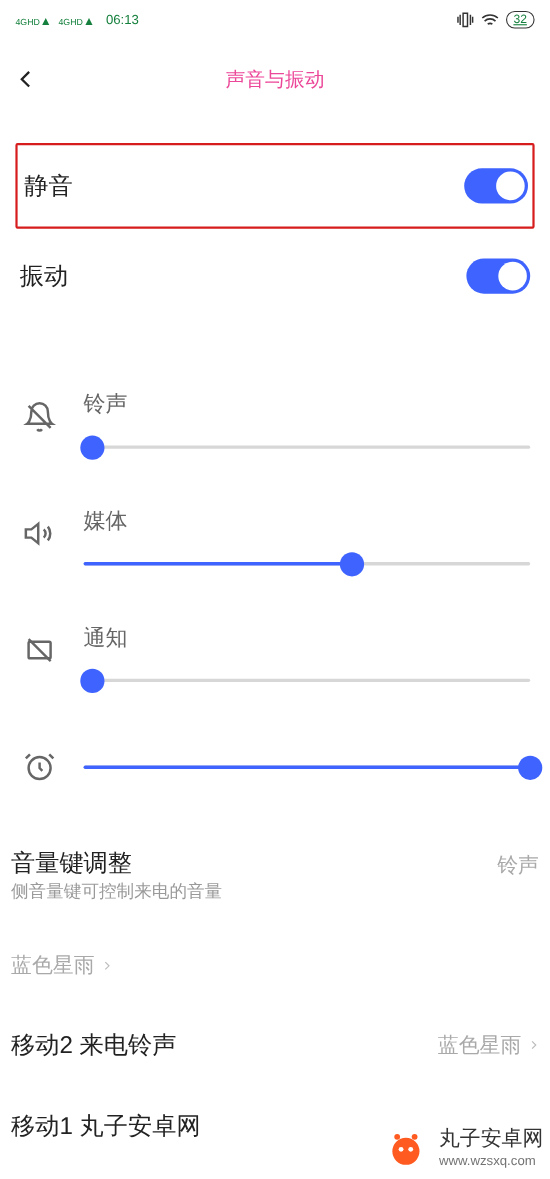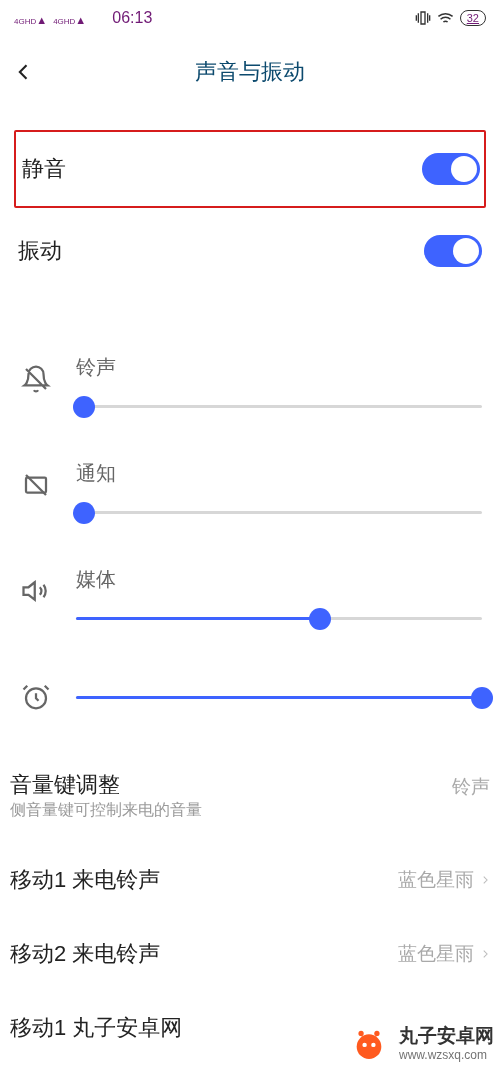--- a/index.html
+++ b/index.html
@@ -12,41 +12,41 @@
       position: relative;
       overflow: hidden;
     }
     .status-bar {
       height: 36px;
       display: flex;
       justify-content: space-between;
       align-items: center;
       padding: 0 14px;
       font-size: 15px;
-      color: #701a75;
+      color: #15803d;
     }
     .status-left { display:flex; align-items:center; gap:6px; font-weight:500; }
     .status-right { display:flex; align-items:center; gap:6px;text-decoration:underline; }
     .sig-icon { font-size: 11px; line-height:1; }
     .sig-4g { font-size: 8px; }
     .battery-pill {
       border: 1.5px solid #333; border-radius: 8px;
       padding: 1px 6px; font-size: 11px;
     }
     .nav-bar {
       height: 56px;
       display:flex; align-items:center;
       padding: 0 14px;
       position: relative;
       margin-top: 8px;
     }
     .back-chevron { width: 20px; height: 20px; }
     .nav-title {
       position:absolute; left:50%; transform:translateX(-50%);
-      font-size: 22px; font-weight: 500; color:#0c4a6e;
+      font-size: 18px; font-weight: 500; color:#ec4899;
     }
 
     .section { padding: 0 18px; }
     .row {
       display:flex; align-items:center; justify-content:space-between;
       min-height: 74px;
     }
     .row-label { font-size: 22px; color:#222; }
     .row-sub { font-size: 16px; color:#9a9a9a; margin-top:0; }
 
@@ -122,21 +122,21 @@
 <body>
 
 <div class="status-bar">
   <div class="status-left">
     <span>
       <span class="sig-4g">4GHD</span><span class="sig-icon">▲</span>
     </span>
     <span>
       <span class="sig-4g">4GHD</span><span class="sig-icon">▲</span>
     </span>
-    <span style="margin-left:20px;font-size:16px;">06:13</span>
+    <span style="margin-left:4px;font-size:12px;">06:13</span>
   </div>
   <div class="status-right">
     <span>
       <svg width="16" height="16" viewBox="0 0 24 24" fill="none" stroke="#333" stroke-width="2">
           <path d="M2 8v8M5 5v14M19 5v14M22 8v8M9 3h6v18H9z"></path>
         </svg>
     </span>
     <span>
       <svg width="17" height="17" viewBox="0 0 24 24" fill="none" stroke="#333" stroke-width="2">
           <path d="M5 13a10 10 0 0114 0M9 17a5 5 0 016 0M12 21h.01M2 9a15 15 0 0120 0"></path>
@@ -182,45 +182,45 @@
       <div class="slider-track">
         <div class="slider-fill" style="width:2%"></div>
         <div class="slider-thumb" style="left:2%"></div>
       </div>
     </div>
   </div>
 
   <div class="slider-row">
     <div class="slider-icon">
       <svg width="30" height="30" viewBox="0 0 24 24" fill="none" stroke="#666" stroke-width="1.8">
+          <polygon points="11 5 6 9 2 9 2 15 6 15 11 19 11 5"></polygon>
+          <path d="M15 9a4 4 0 010 6M18 7a8 8 0 010 10"></path>
+        </svg>
+    </div>
+    <div class="slider-col">
+      <div class="slider-label">媒体</div>
+      <div class="slider-track">
+        <div class="slider-fill" style="width:60%"></div>
+        <div class="slider-thumb" style="left:60%"></div>
+      </div>
+    </div>
+  </div>
+
+  <div class="slider-row">
+    <div class="slider-icon">
+      <svg width="30" height="30" viewBox="0 0 24 24" fill="none" stroke="#666" stroke-width="1.8">
           <rect x="4" y="6" width="16" height="12" rx="1"></rect>
           <path d="M4 4l16 16"></path>
         </svg>
     </div>
     <div class="slider-col">
       <div class="slider-label">通知</div>
       <div class="slider-track">
         <div class="slider-fill" style="width:2%"></div>
         <div class="slider-thumb" style="left:2%"></div>
-      </div>
-    </div>
-  </div>
-
-  <div class="slider-row">
-    <div class="slider-icon">
-      <svg width="30" height="30" viewBox="0 0 24 24" fill="none" stroke="#666" stroke-width="1.8">
-          <polygon points="11 5 6 9 2 9 2 15 6 15 11 19 11 5"></polygon>
-          <path d="M15 9a4 4 0 010 6M18 7a8 8 0 010 10"></path>
-        </svg>
-    </div>
-    <div class="slider-col">
-      <div class="slider-label">媒体</div>
-      <div class="slider-track">
-        <div class="slider-fill" style="width:60%"></div>
-        <div class="slider-thumb" style="left:60%"></div>
       </div>
     </div>
   </div>
 
   <div class="slider-row">
     <div class="slider-icon">
       <svg width="30" height="30" viewBox="0 0 24 24" fill="none" stroke="#666" stroke-width="1.8">
           <circle cx="12" cy="13" r="8"></circle>
           <path d="M12 9v4l2 2M5 3L2 6M22 6l-3-3"></path>
         </svg>
@@ -239,21 +239,20 @@
   <div>
     <div class="row-label">音量键调整</div>
     <div class="row-sub">侧音量键可控制来电的音量</div>
   </div>
   <div class="list-value" style="padding-top:4px;">
     <span>铃声</span>
   </div>
 </div>
 
 <div class="list-item">
-  <span class="row-label">移动1 来电铃声</span>
   <span class="list-value">
     <span>蓝色星雨</span>
     <svg class="chev-right" viewBox="0 0 24 24" fill="none" stroke="#bbb" stroke-width="2.5">
         <polyline points="9 4 17 12 9 20"></polyline>
       </svg>
   </span>
 </div>
 
 <div class="list-item">
   <span class="row-label">移动2 来电铃声</span>
@@ -272,16 +271,16 @@
 <div class="watermark">
   <svg class="wm-logo" viewBox="0 0 50 50">
     <circle cx="25" cy="25" r="24" fill="#fff" stroke="#ff5a1f" stroke-width="0"></circle>
     <circle cx="25" cy="28" r="14" fill="#ff5a1f"></circle>
     <circle cx="20" cy="26" r="2.5" fill="#fff"></circle>
     <circle cx="30" cy="26" r="2.5" fill="#fff"></circle>
     <circle cx="16" cy="13" r="3" fill="#ff5a1f"></circle>
     <circle cx="34" cy="13" r="3" fill="#ff5a1f"></circle>
   </svg>
   <div class="wm-text">
-    <span style="font-weight:700;">丸子安卓网</span>
+    <span style="font-weight:400;">丸子安卓网</span>
     <span class="wm-url">www.wzsxq.com</span>
   </div>
 </div>
 
 </body></html>

